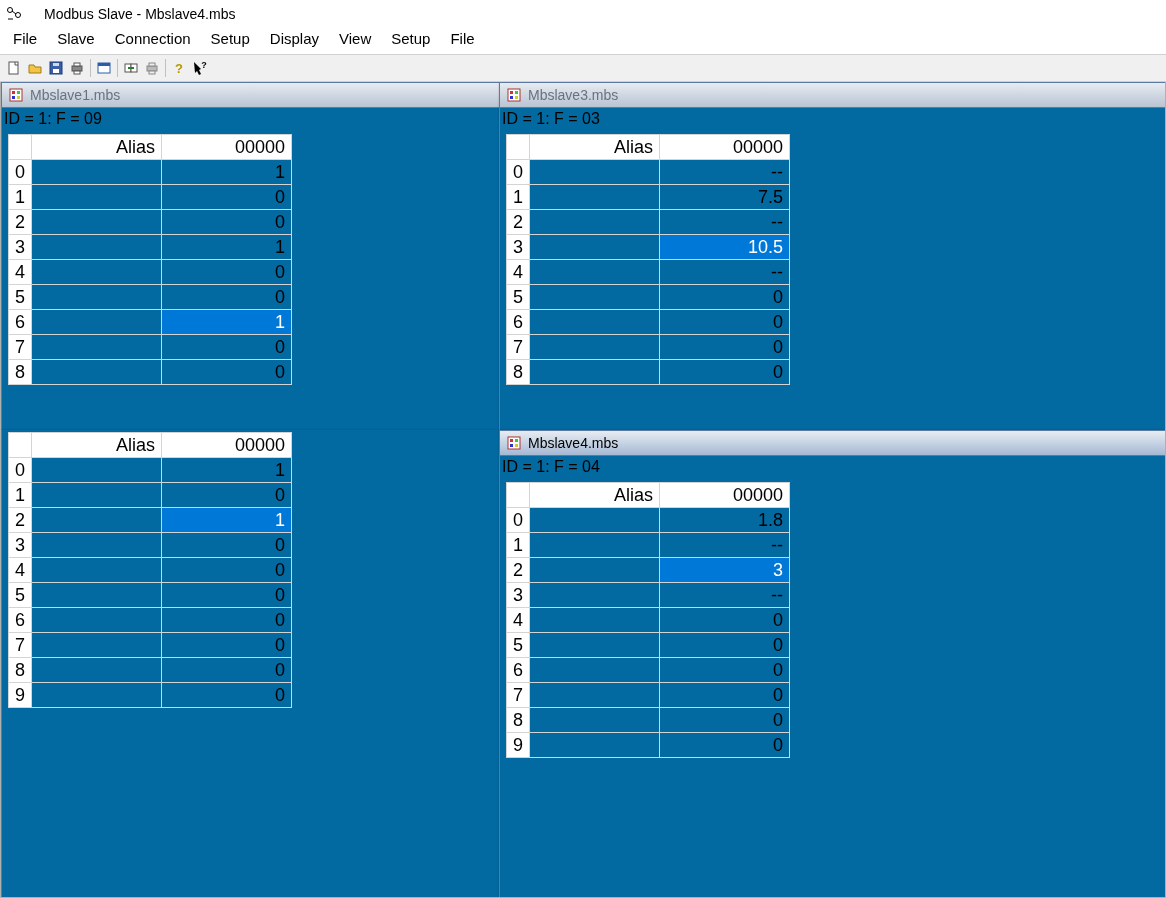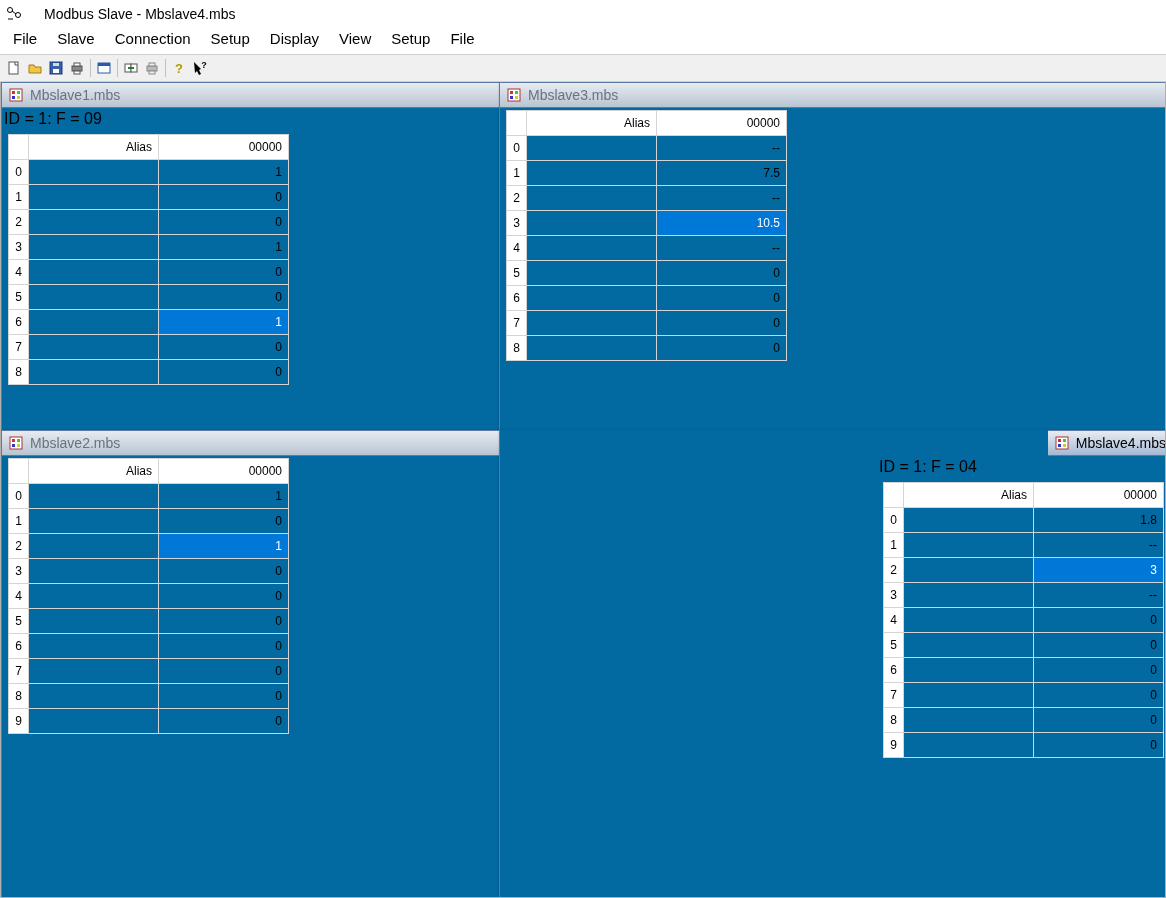--- a/index.html
+++ b/index.html
@@ -14,21 +14,21 @@
 .tsep{width:1px;height:18px;background:#c0c0c0;margin:0 2px}
 .mdi{flex:1;position:relative;background:#fff;overflow:hidden;border:1px solid #b0b0b0;border-top:none}
 .doc{position:absolute;background:#0369a1;border:1px solid #5a7aa3;border-top:none;box-shadow:0 0 2px rgba(0,0,0,.2);display:flex;flex-direction:column}
 .doc.inactive .doc-title{background:linear-gradient(to bottom,#e8ecf1 0%,#cfd7e1 50%,#b9c4d3 100%);color:#6a7280}
 .doc.active .doc-title{background:linear-gradient(to bottom,#e8ecf1 0%,#c6d3e4 50%,#a5b8d3 100%);color:#000}
 .doc-title{height:24px;display:flex;align-items:center;padding-left:6px;gap:6px;font-size:14px;border-top:1px solid #5a7aa3;border-bottom:1px solid #5a7aa3}
 .doc-title svg{flex-shrink:0}
 .doc-body{flex:1;display:flex;flex-direction:column;overflow:hidden}
 .statusline{padding:2px 2px 4px;font-size:16px}
 .grid-wrap{padding:2px 2px 0 6px}
-table.grid{border-collapse:collapse;font-size:12px;table-layout:fixed}
+table.grid{border-collapse:collapse;font-size:18px;table-layout:fixed}
 table.grid th,table.grid td{border:1px solid #d4d4d4;height:25px;box-sizing:border-box;padding:0 6px;text-align:right;overflow:hidden}
 table.grid th{font-weight:normal;background:#fff;color:#000}
 .corner{width:20px;background:#fff}
 .rowhdr{width:20px;text-align:center!important;background:#fff}
 .col-alias{width:130px}
 .col-val{width:130px}
 td.sel{background:#0078d7;color:#fff}
 svg{display:block}
 </style>
 </head>
@@ -222,20 +222,21 @@
               <rect x="2" y="2" width="12" height="12" fill="#fff" stroke="#a33"></rect>
               <rect x="4" y="4" width="3" height="3" fill="#c33"></rect>
               <rect x="9" y="4" width="3" height="3" fill="#3c3"></rect>
               <rect x="4" y="9" width="3" height="3" fill="#33c"></rect>
               <rect x="9" y="9" width="3" height="3" fill="#cc3"></rect>
             </svg>
           </span>
           <span>Mbslave3.mbs</span>
         </div>
         <div class="doc-body">
+          <div class="statusline">ID = 1: F = 03</div>
           <div class="grid-wrap">
             <table class="grid">
               <thead>
                 <tr>
                   <th class="corner"></th>
                   <th class="col-alias">Alias</th>
                   <th class="col-val">00000</th>
                 </tr>
               </thead>
               <tbody>
@@ -283,32 +284,20 @@
                   <th class="rowhdr">8</th>
                   <td class="col-alias"></td>
                   <td class="col-val">0</td>
                 </tr>
               </tbody>
             </table>
           </div>
         </div>
       </div>
       <div class="doc inactive" style="left: 0px; top: 348px; width: 498px; height: 468px;">
-        <div class="doc-title">
-          <span>
-            <svg width="16" height="16" viewBox="0 0 16 16">
-              <rect x="2" y="2" width="12" height="12" fill="#fff" stroke="#a33"></rect>
-              <rect x="4" y="4" width="3" height="3" fill="#c33"></rect>
-              <rect x="9" y="4" width="3" height="3" fill="#3c3"></rect>
-              <rect x="4" y="9" width="3" height="3" fill="#33c"></rect>
-              <rect x="9" y="9" width="3" height="3" fill="#cc3"></rect>
-            </svg>
-          </span>
-          <span>Mbslave2.mbs</span>
-        </div>
         <div class="doc-body">
           <div class="grid-wrap">
             <table class="grid">
               <thead>
                 <tr>
                   <th class="corner"></th>
                   <th class="col-alias">Alias</th>
                   <th class="col-val">00000</th>
                 </tr>
               </thead>
@@ -361,21 +350,21 @@
                 <tr>
                   <th class="rowhdr">9</th>
                   <td class="col-alias"></td>
                   <td class="col-val">0</td>
                 </tr>
               </tbody>
             </table>
           </div>
         </div>
       </div>
-      <div class="doc active" style="left: 498px; top: 348px; width: 666px; height: 468px; align-items: flex-end;">
+      <div class="doc active" style="left: 498px; top: 348px; width: 666px; height: 468px;">
         <div class="doc-title">
           <span>
             <svg width="16" height="16" viewBox="0 0 16 16">
               <rect x="2" y="2" width="12" height="12" fill="#fff" stroke="#a33"></rect>
               <rect x="4" y="4" width="3" height="3" fill="#c33"></rect>
               <rect x="9" y="4" width="3" height="3" fill="#3c3"></rect>
               <rect x="4" y="9" width="3" height="3" fill="#33c"></rect>
               <rect x="9" y="9" width="3" height="3" fill="#cc3"></rect>
             </svg>
           </span>

